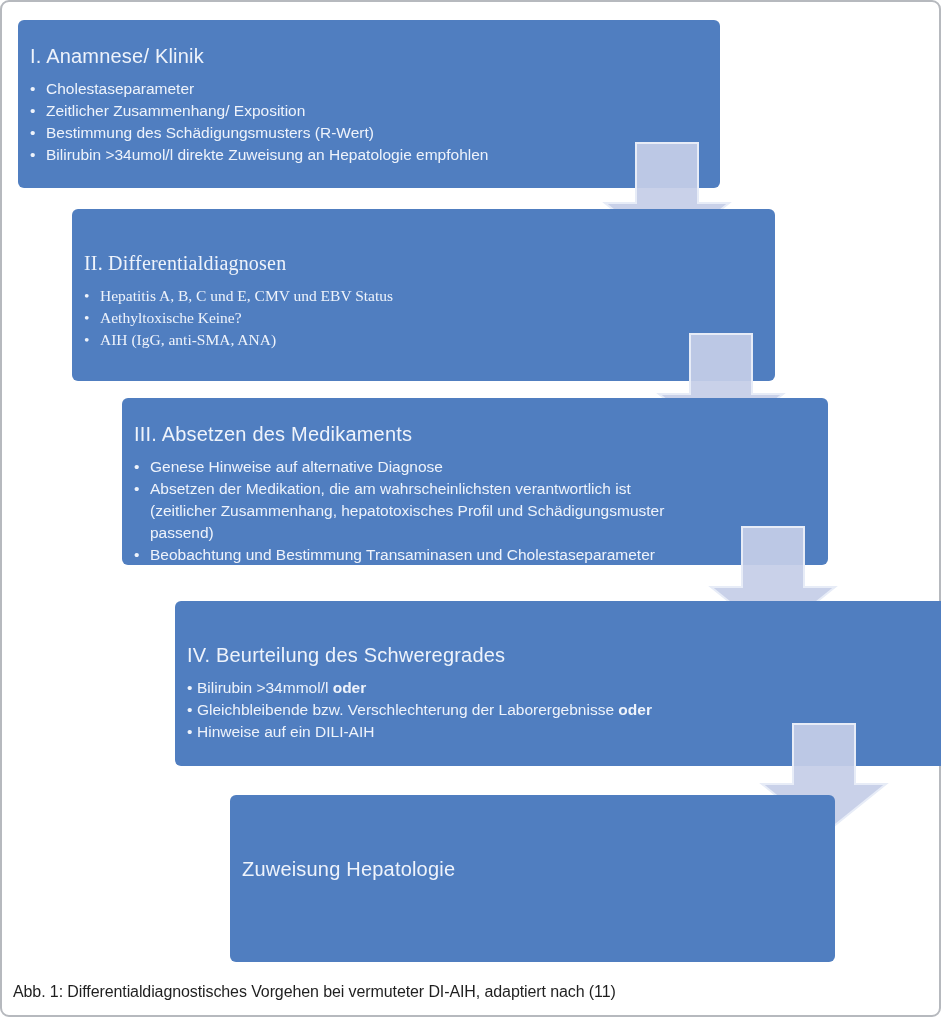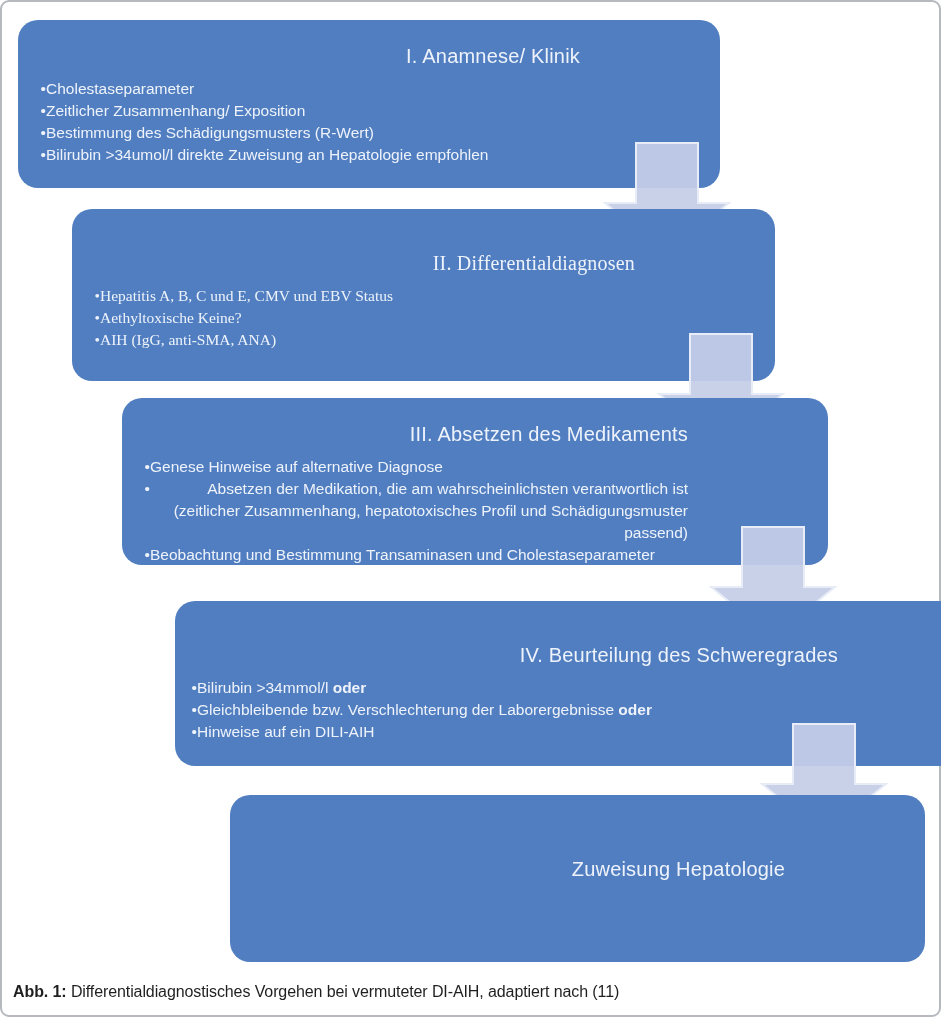--- a/index.html
+++ b/index.html
@@ -21,25 +21,24 @@
     width: 937px;
     height: 1013px;
     border: 2px solid var(--frame, #b6b9be);
     border-radius: 9px;
     pointer-events: none;
   }
   .box {
     position: absolute;
     background: var(--box, #507ec0);
     color: var(--text, #eef3fb);
-    border-radius: 20px;
+    border-radius: 6px;
     box-sizing: border-box;
     padding-left: 12px;
     padding-right: 140px;
-    text-align: right;
   }
   .box-title {
     font-size: 20px;
     line-height: 24px;
     letter-spacing: 0.2px;
     margin: 0 0 10px 0;
     font-weight: 400;
   }
   .bullets {
     list-style: none;
@@ -50,21 +49,21 @@
   }
   .bullets li { display: flex; }
   .marker { flex: none; width: 16px; }
   .b4 .marker { width: 10px; }
   .bullets strong { font-weight: bold; }
 
   .b1 { left: 18px;  top: 20px;  width: 702px; height: 168px; padding-top: 24px; }
   .b2 { left: 72px;  top: 209px; width: 703px; height: 172px; padding-top: 42px; font-family: Liberation Serif, serif; }
   .b3 { left: 122px; top: 398px; width: 706px; height: 167px; padding-top: 24px; }
   .b4 { left: 175px; top: 601px; width: 803px; height: 165px; padding-top: 42px; }
-  .b5 { left: 230px; top: 795px; width: 695px; height: 167px; padding-top: 62px; }
+  .b5 { left: 230px; top: 795px; width: 605px; height: 167px; padding-top: 62px; }
 
   .arrow {
     position: absolute;
     width: 130px;
     height: 112px;
   }
   .arrow polygon {
     fill: var(--arrow, #c5cee7);
     stroke: var(--arrowEdge, #e7ecf7);
     stroke-width: 2;
@@ -77,21 +76,21 @@
 
   .caption {
     position: absolute;
     left: 13px;
     top: 982px;
     font-size: 16px;
     line-height: 20px;
     color: var(--caption, #1f1f1f);
     letter-spacing: -0.1px;
   }
-  .caption b { font-weight: bold; }
+  .caption b { font-weight: normal; }
 </style>
 </head>
 <body>
 
 <div class="figure">
 
   <div class="frame"></div>
 
   <div class="box b1">
     <h2 class="box-title">I. Anamnese/ Klinik</h2>

